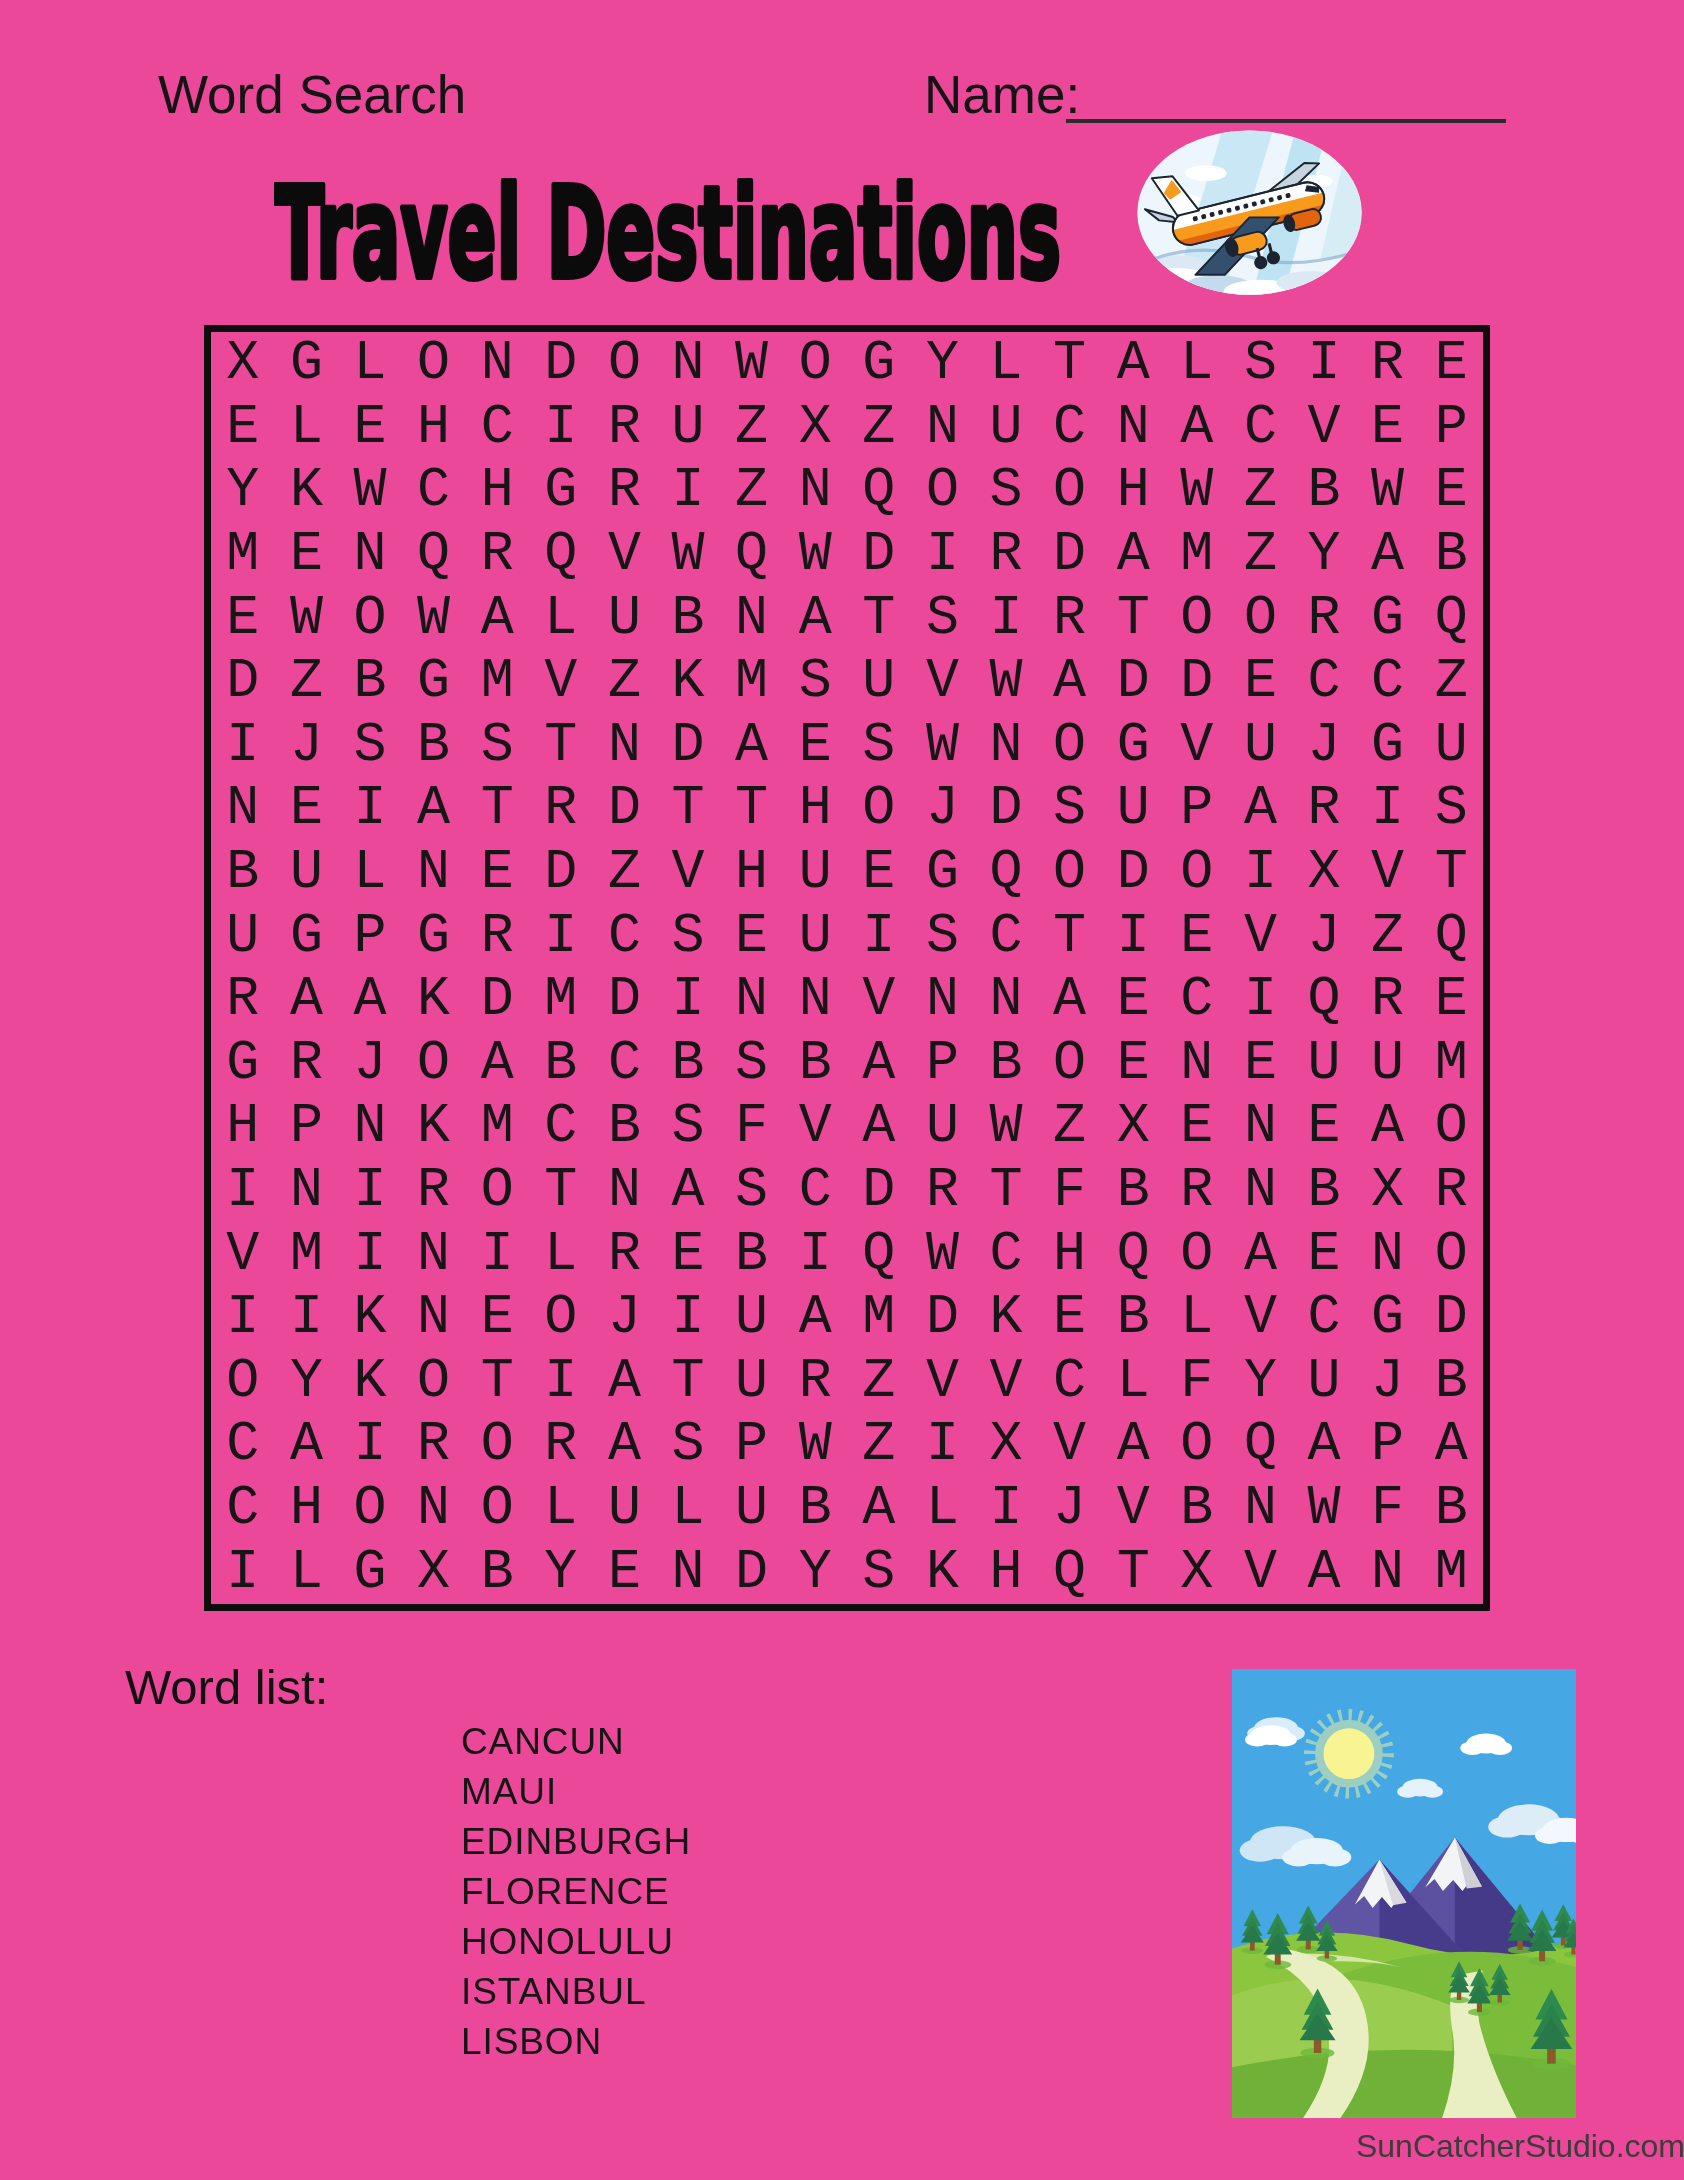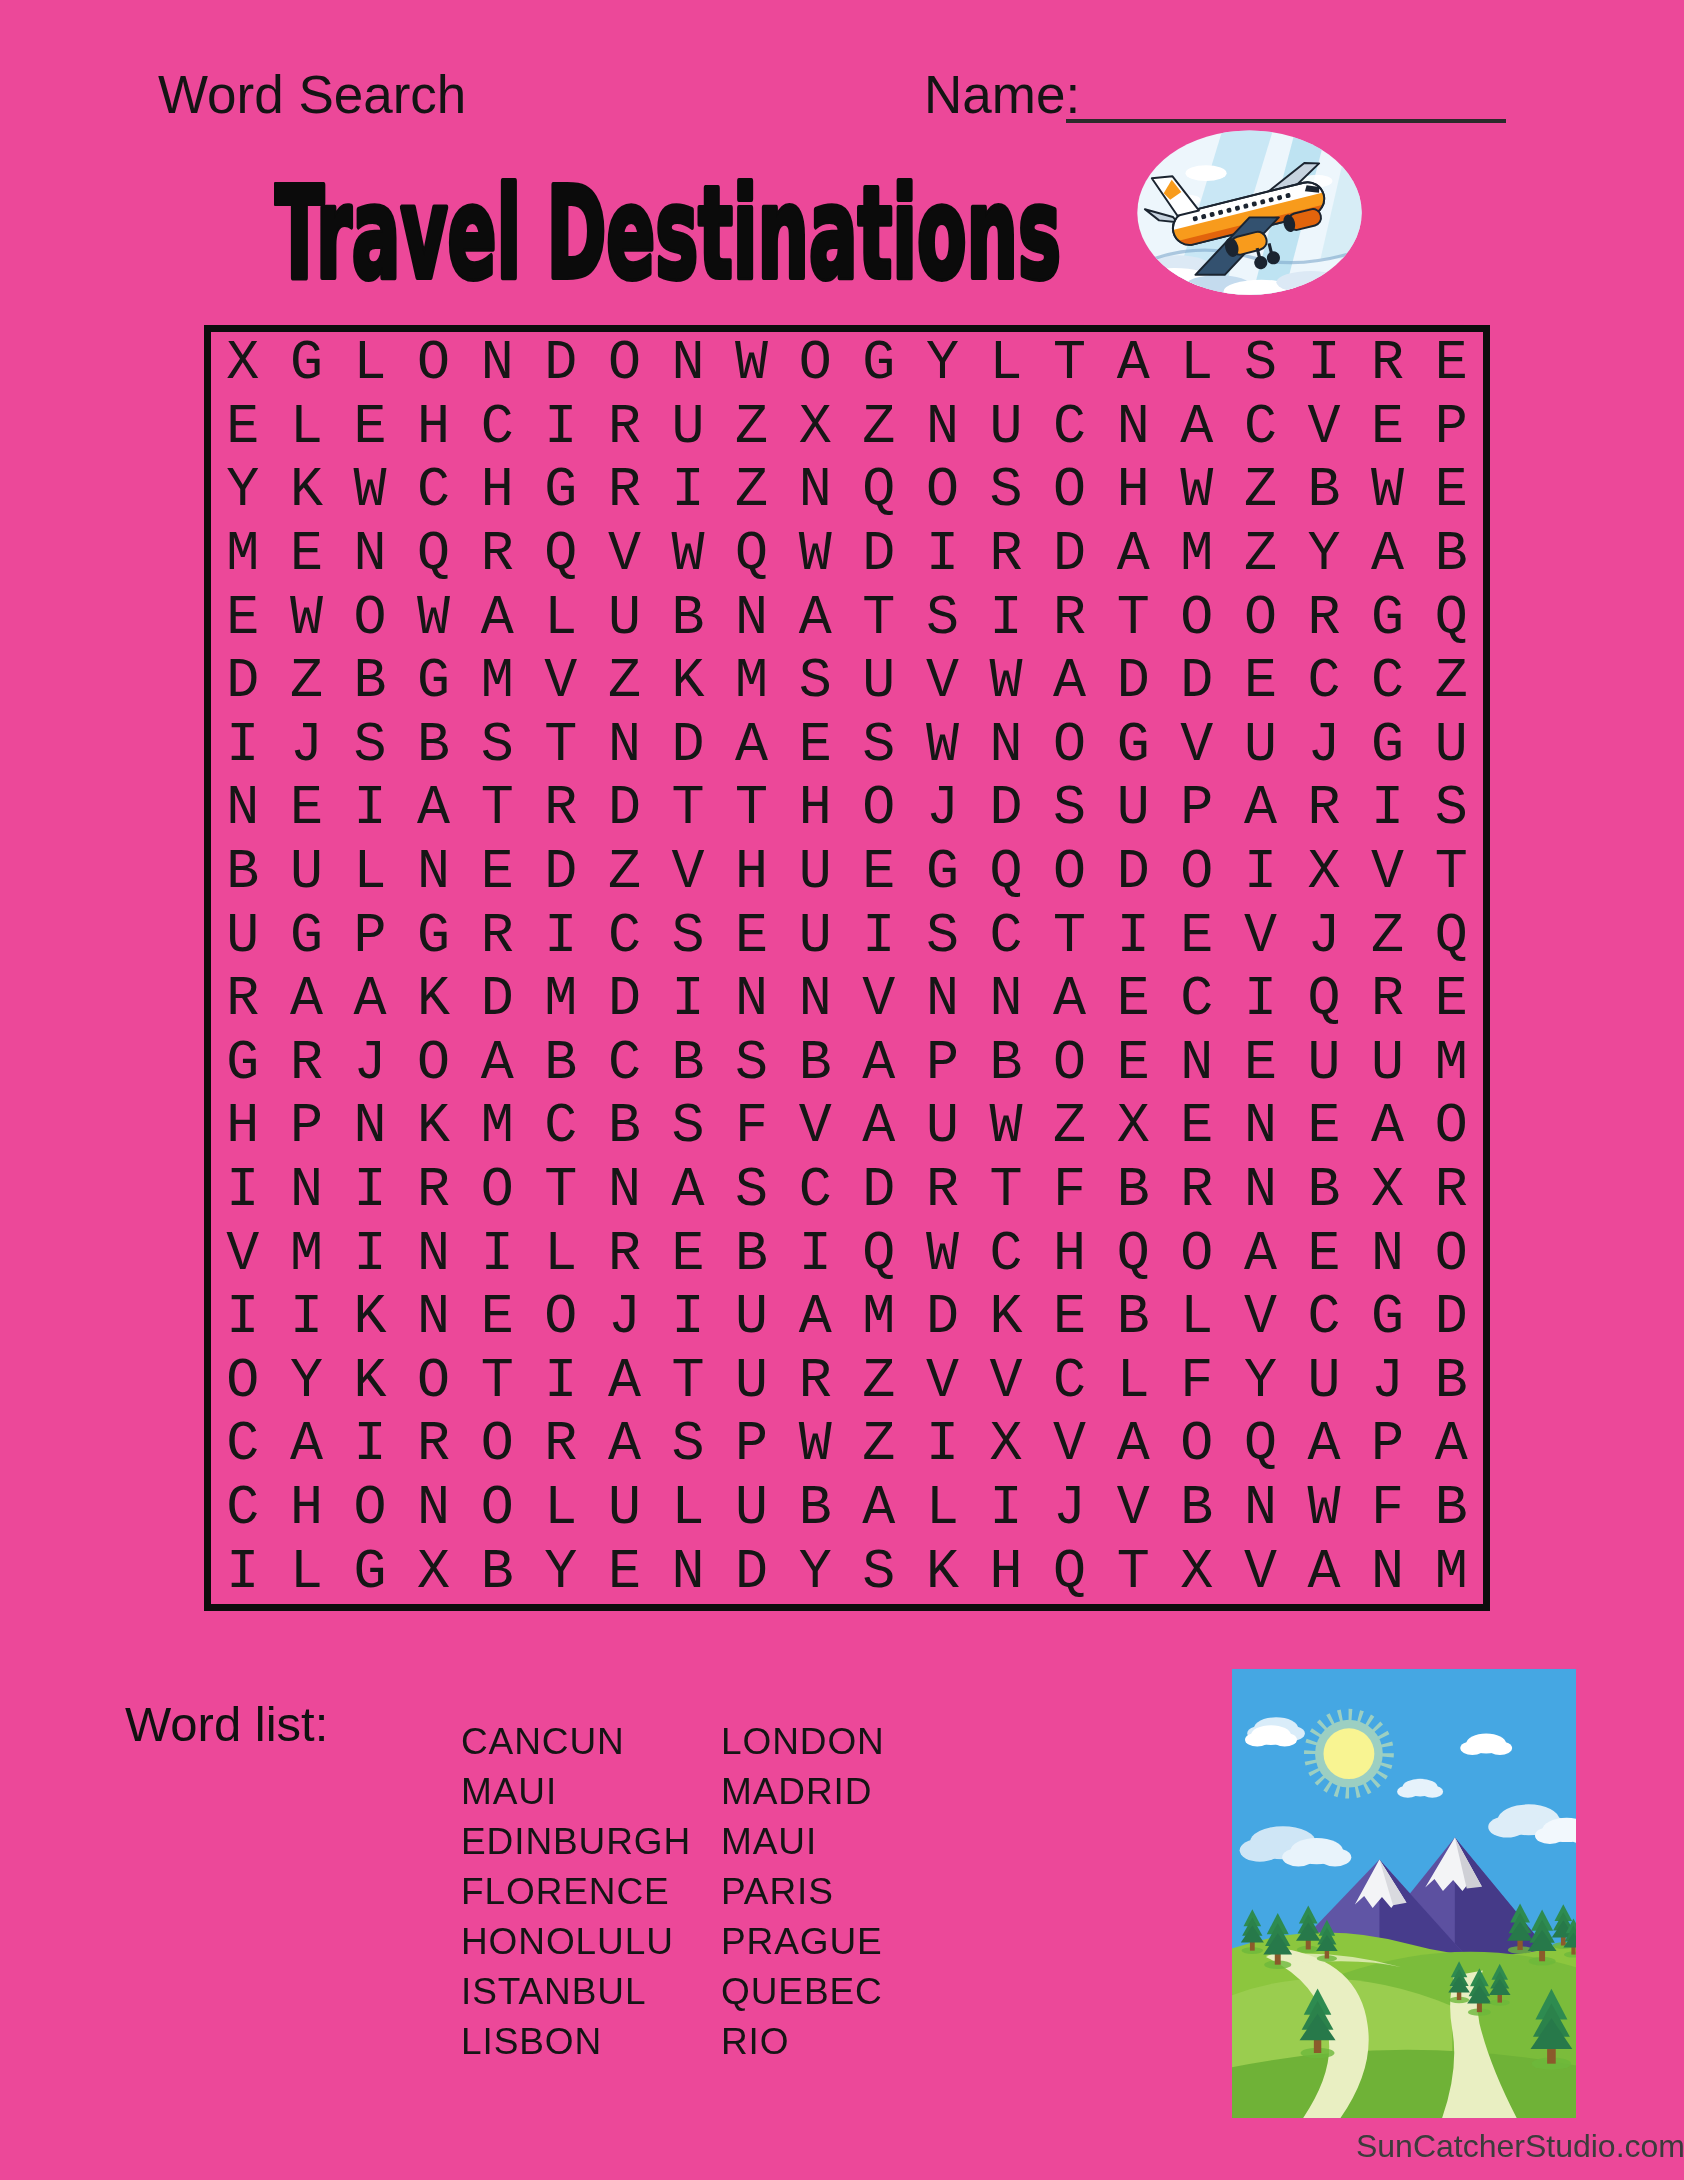--- a/index.html
+++ b/index.html
@@ -21,21 +21,21 @@
 
   
   .ws-grid{position:absolute;left:204px;top:325px;width:1286px;height:1286px;box-sizing:border-box;
            border:7.7px solid #0d0d0d;display:grid;
            grid-template-columns:repeat(20,1fr);grid-template-rows:repeat(20,1fr);}
   .cell{display:flex;align-items:center;justify-content:center;
         font-family:"Liberation Mono","DejaVu Sans Mono",monospace;
         font-size:55px;color:#161616;line-height:1;}
 
   
-  .wl-label{position:absolute;left:125px;top:1696px;font-size:49px;color:#111;}
+  .wl-label{position:absolute;left:125px;top:1659px;font-size:49px;color:#111;}
   .wl-col{position:absolute;top:1717px;width:281px;}
   .wl-col .word{font-size:37px;line-height:50px;color:#151515;letter-spacing:0.9px;}
   .wl-col.c1{left:163px;}
   .wl-col.c2{left:461px;}
   .wl-col.c3{left:721px;}
   .wl-col.c4{left:991px;}
 
   
   .landscape-svg{position:absolute;left:1232px;top:1668px;}
 
@@ -527,29 +527,20 @@
   <div class="wl-label">Word list:</div>
   <div class="wl-col c2">
       <div class="word">CANCUN</div>
       <div class="word">MAUI</div>
       <div class="word">EDINBURGH</div>
       <div class="word">FLORENCE</div>
       <div class="word">HONOLULU</div>
       <div class="word">ISTANBUL</div>
       <div class="word">LISBON</div>
     </div>
-  <div class="wl-col c3">
-      <div class="word">LONDON</div>
-      <div class="word">MADRID</div>
-      <div class="word">MAUI</div>
-      <div class="word">PARIS</div>
-      <div class="word">PRAGUE</div>
-      <div class="word">QUEBEC</div>
-      <div class="word">RIO</div>
-    </div>
 
   <svg class="landscape-svg" width="344" height="451" viewBox="0 0 406 530">
     <defs>
       <g id="cl">
         <ellipse cx="0" cy="0" rx="26" ry="13"></ellipse>
         <ellipse cx="-18" cy="6" rx="16" ry="9"></ellipse>
         <ellipse cx="18" cy="6" rx="16" ry="9"></ellipse>
       </g>
       <g id="pine">
         <ellipse cx="0" cy="33" rx="16" ry="5" fill="#6DB83B" opacity="0.8"></ellipse>

